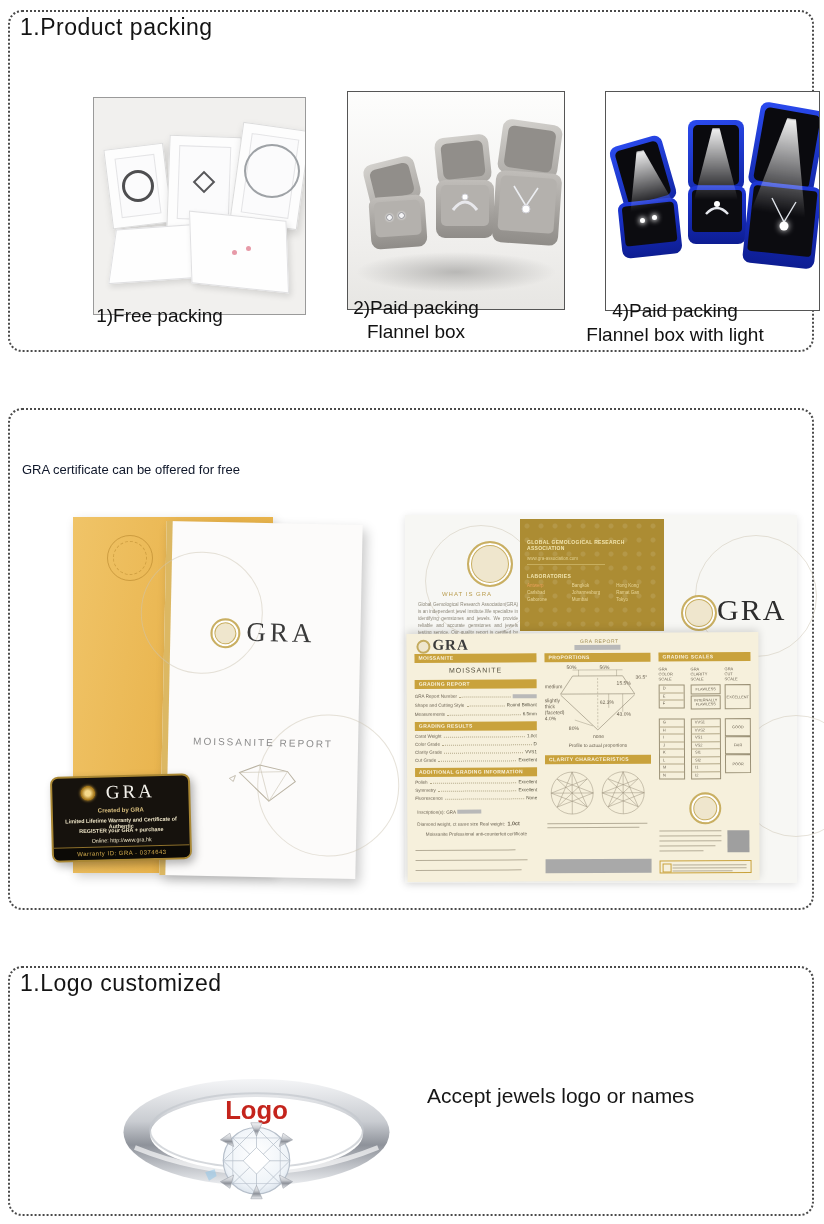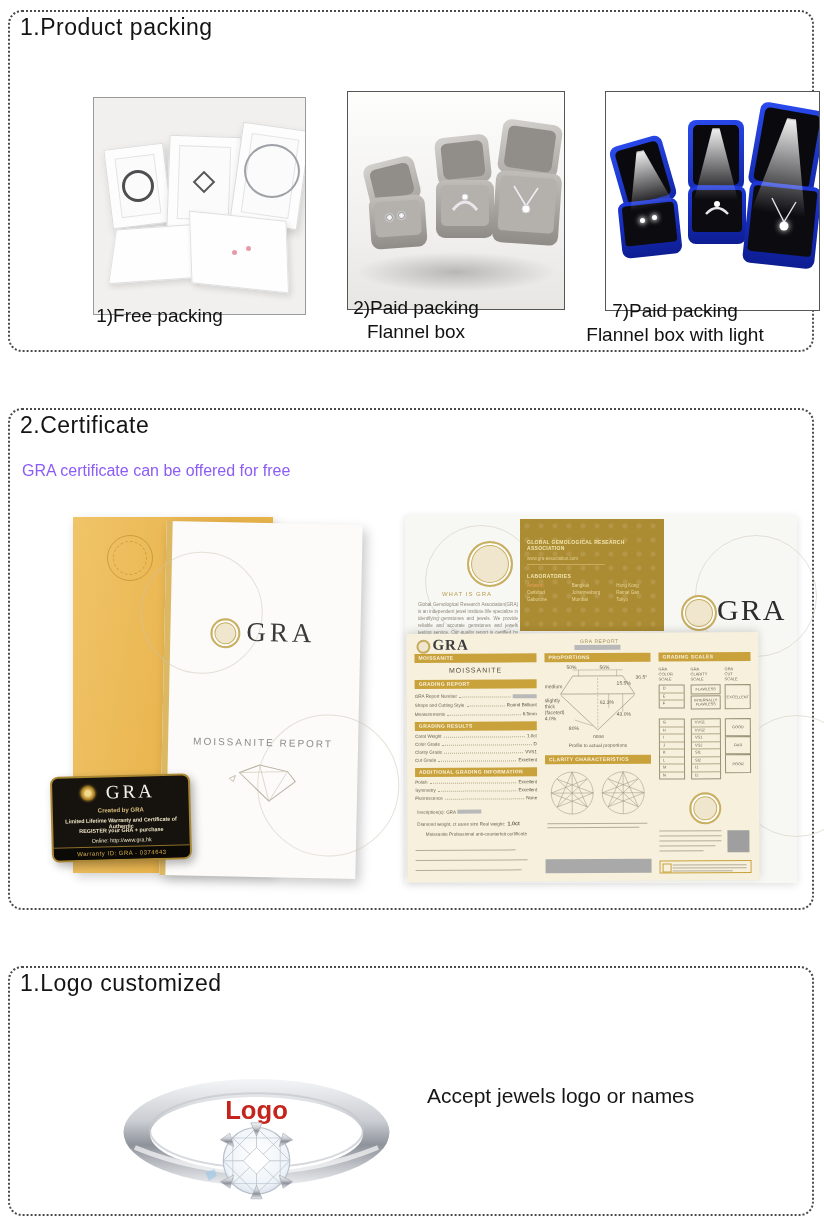--- a/index.html
+++ b/index.html
@@ -3,21 +3,21 @@
 <meta charset="utf-8">
 <style>
   html,body{margin:0;padding:0;background:#fff;}
   .page{position:relative;width:824px;height:1224px;background:#ffffff;
         font-family:"Liberation Sans",sans-serif;color:#111;overflow:hidden;}
   .panel{position:absolute;border:2px dotted #4a4a4a;border-radius:14px;box-sizing:border-box;background:#fff;}
   #s1{left:8px;top:10px;width:806px;height:342px;}
   #s2{left:8px;top:408px;width:806px;height:502px;}
   #s3{left:8px;top:966px;width:806px;height:250px;}
   .h-title{position:absolute;left:10px;top:2px;font-size:23px;font-weight:400;color:#141414;letter-spacing:.5px;white-space:nowrap;}
-  .subtitle{position:absolute;left:12px;top:52px;font-size:16px;color:#8b5cf6;white-space:nowrap;}
+  .subtitle{position:absolute;left:12px;top:52px;font-size:13px;color:#0f172a;white-space:nowrap;}
   .caption{position:absolute;text-align:center;font-size:19px;line-height:24px;color:#111;}
 
   
   .photo{position:absolute;box-sizing:border-box;overflow:hidden;}
   #photo1{left:43px;top:69px;width:213px;height:218px;border:1px solid #9a9a9a;background:#f1f0ee;}
   #photo2{left:297px;top:63px;width:218px;height:219px;border:1px solid #555;background:linear-gradient(#fdfdfc,#efeeec 70%,#e7e6e3);}
   #photo3{left:555px;top:63px;width:215px;height:220px;border:1px solid #555;background:#fff;}
 
   
   .p1frame{position:absolute;background:#fdfdfd;border:1px solid #dcdcdc;box-shadow:2px 4px 8px rgba(0,0,0,.15);}
@@ -191,27 +191,26 @@
 
       <div class="p3lid" style="left:148px;top:14px;width:66px;height:84px;transform:rotate(10deg);"></div>
       <div class="beam" style="left:152px;top:26px;width:54px;height:96px;transform:rotate(8deg);"></div>
       <div class="p3base" style="left:140px;top:92px;width:72px;height:82px;transform:rotate(6deg);"></div>
       <svg class="p3jewel" style="left:152px;top:102px;" width="48" height="46" viewBox="0 0 48 46">
         <path d="M14 4 L26 28 L38 8" fill="none" stroke="#dfe3ea" stroke-width="1.4"></path>
         <circle cx="26" cy="32" r="4.5" fill="#fff" style="filter:drop-shadow(0 0 3px #fff)"></circle>
       </svg>
     </figure>
     <div class="caption" style="left:540px;top:287px;width:250px;">
-      <div>7)Paid packing</div>
+      <div>4)Paid packing</div>
       <div>Flannel box with light</div>
     </div>
   </section>
 
   <section class="panel" id="s2">
-    <div class="h-title">2.Certificate</div>
     <div class="subtitle">GRA certificate can be offered for free</div>
 
     <div class="certleft">
       <div class="goldsheet"></div>
       <div class="goldfolder">
         <div class="emboss" style="left:34px;top:18px;width:44px;height:44px;"></div>
         <div class="emboss" style="left:120px;top:230px;width:56px;height:56px;opacity:.6;"></div>
       </div>
       <div class="booklet">
         <div class="wm" style="left:-30px;top:30px;width:120px;height:120px;"></div>

